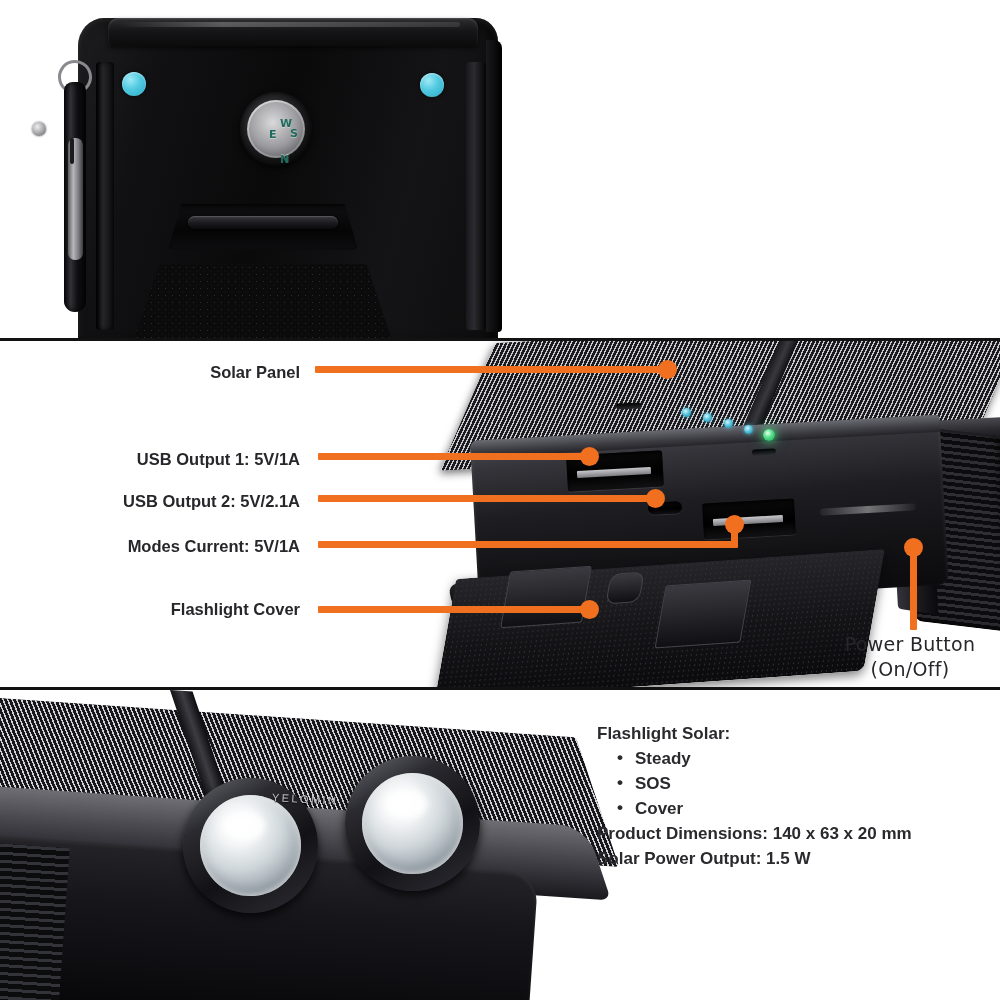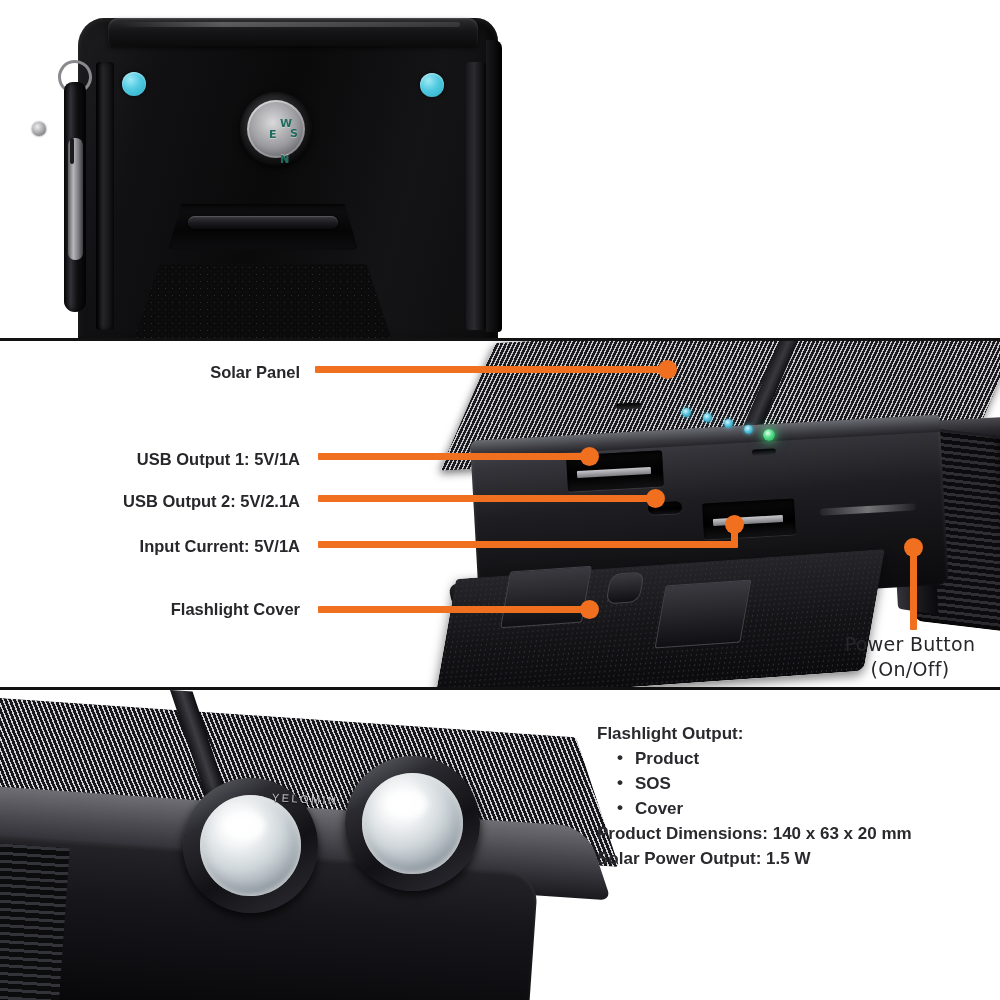--- a/index.html
+++ b/index.html
@@ -454,41 +454,41 @@
     <div class="lead-dot" style="left:658px; top:360px;"></div>
 
     <div class="callout-label" style="right:700px; top:450px;text-align:right;">USB Output 1: 5V/1A</div>
     <div class="lead-line" style="left:318px; top:453px; width:272px;"></div>
     <div class="lead-dot" style="left:580px; top:447px;"></div>
 
     <div class="callout-label" style="right:700px; top:492px;">USB Output 2: 5V/2.1A</div>
     <div class="lead-line" style="left:318px; top:495px; width:338px;"></div>
     <div class="lead-dot" style="left:646px; top:489px;"></div>
 
-    <div class="callout-label" style="right:700px; top:537px;">Input Current: 5V/1A</div>
+    <div class="callout-label" style="right:700px; top:537px;">Modes Current: 5V/1A</div>
     <div class="lead-line" style="left:318px; top:541px; width:420px;"></div>
     <div class="lead-vert" style="left:731px; top:524px; height:20px;"></div>
     <div class="lead-dot" style="left:725px; top:515px;"></div>
 
     <div class="callout-label" style="right:700px; top:600px;">Flashlight Cover</div>
     <div class="lead-line" style="left:318px; top:606px; width:272px;"></div>
     <div class="lead-dot" style="left:580px; top:600px;"></div>
 
     <div class="lead-dot" style="left:904px; top:538px;"></div>
     <div class="lead-vert" style="left:910px; top:548px; height:82px;"></div>
     <div id="lbl-power" style="left:812px; top:632px; width:196px;">
       <div>Power Button</div>
       <div>(On/Off)</div>
     </div>
   </div>
 
   <div id="spec-block">
-    <div>Flashlight Output:</div>
+    <div>Flashlight Solar:</div>
     <ul>
-      <li>Product</li>
+      <li>Steady</li>
       <li>SOS</li>
       <li>Cover</li>
     </ul>
     <div>Product Dimensions: 140 x 63 x 20 mm</div>
     <div>Solar Power Output: 1.5 W</div>
   </div>
 
 </div>
 
 </body></html>

